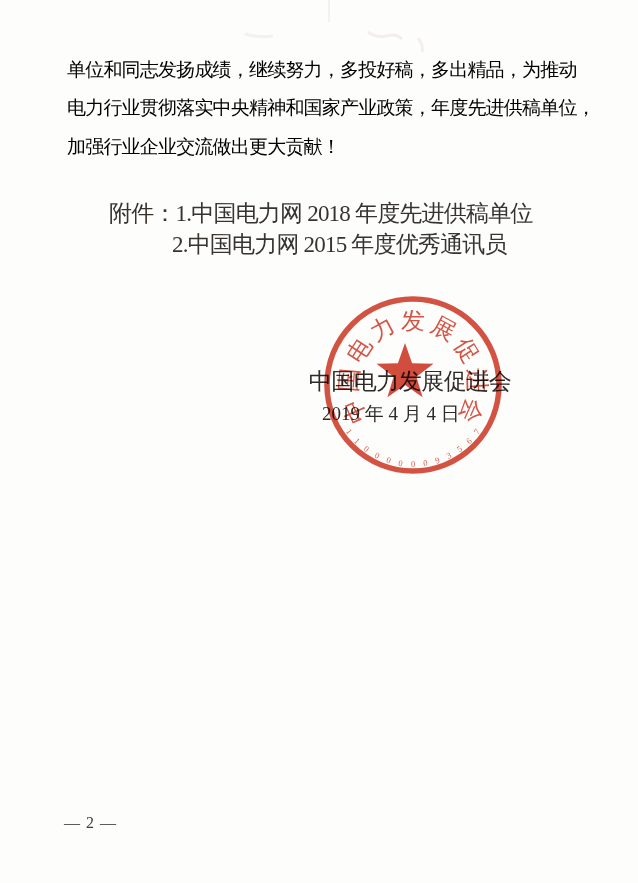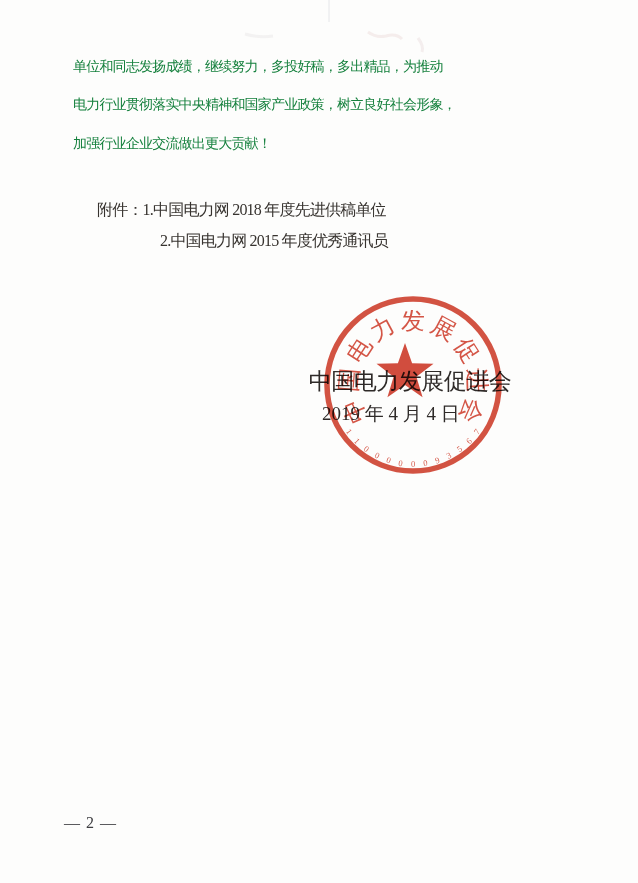--- a/index.html
+++ b/index.html
@@ -6,28 +6,28 @@
   html, body { background: #ffffff; }
   body {
     font-family: "Liberation Serif", "DejaVu Serif", serif;
     width: 638px; height: 883px; overflow: hidden; position: relative;
   }
   .page {
     position: absolute; left: 0; top: 0; width: 638px; height: 883px;
     background: #fdfdfc;
   }
   .body-line {
-    position: absolute; left: 73px; width: 545px;
-    font-size: 14px; letter-spacing: -0.8px; line-height: 1.2;
-    color: #15803d; white-space: nowrap;
+    position: absolute; left: 67px; width: 545px;
+    font-size: 19px; letter-spacing: -0.8px; line-height: 1.2;
+    color: #000000; white-space: nowrap;
   }
   .att-line {
     position: absolute;
-    font-size: 16px; letter-spacing: -0.8px; line-height: 1.2;
-    color: #37332f; white-space: nowrap;
+    font-size: 23px; letter-spacing: -0.8px; line-height: 1.2;
+    color: #37332f; white-space: nowrap; margin-left: 12px;
   }
   .sign-org {
     position: absolute; left: 296px; top: 366px; width: 228px;
     text-align: center; font-size: 23px; letter-spacing: -0.5px;
     color: #2e2a28; white-space: nowrap;
   }
   .sign-date {
     position: absolute; left: 322px; top: 401px; width: 152px;
     text-align: left; font-size: 19px; letter-spacing: 0px;
     color: #2e2a28; white-space: nowrap;
@@ -49,21 +49,21 @@
 
   <svg class="artifacts" width="638" height="70">
     <line x1="329" y1="0" x2="329" y2="22" stroke="#b9bac4" stroke-width="1" opacity="0.35"></line>
     <path d="M368,32 q8,6 18,4 q10,-3 16,3" stroke="#e3c9c6" stroke-width="3" fill="none" opacity="0.30"></path>
     <path d="M418,38 q6,8 4,14" stroke="#dfc8c8" stroke-width="3" fill="none" opacity="0.28"></path>
     <path d="M245,34 q14,4 28,2" stroke="#d9d4d2" stroke-width="3" fill="none" opacity="0.25"></path>
   </svg>
 
   <div>
     <div class="body-line" style="top:59px">单位和同志发扬成绩，继续努力，多投好稿，多出精品，为推动</div>
-    <div class="body-line" style="top:97px">电力行业贯彻落实中央精神和国家产业政策，树立良好社会形象，</div>
+    <div class="body-line" style="top:97px">电力行业贯彻落实中央精神和国家产业政策，年度先进供稿单位，</div>
     <div class="body-line" style="top:136px">加强行业企业交流做出更大贡献！</div>
   </div>
 
   <div>
     <div class="att-line" style="left:97px; top:200px">
       <span>附件：</span><span>1.中国电力网 2018 年度先进供稿单位</span>
     </div>
     <div class="att-line" style="left:160px; top:231px">
       <span>2.中国电力网 2015 年度优秀通讯员</span>
     </div>

